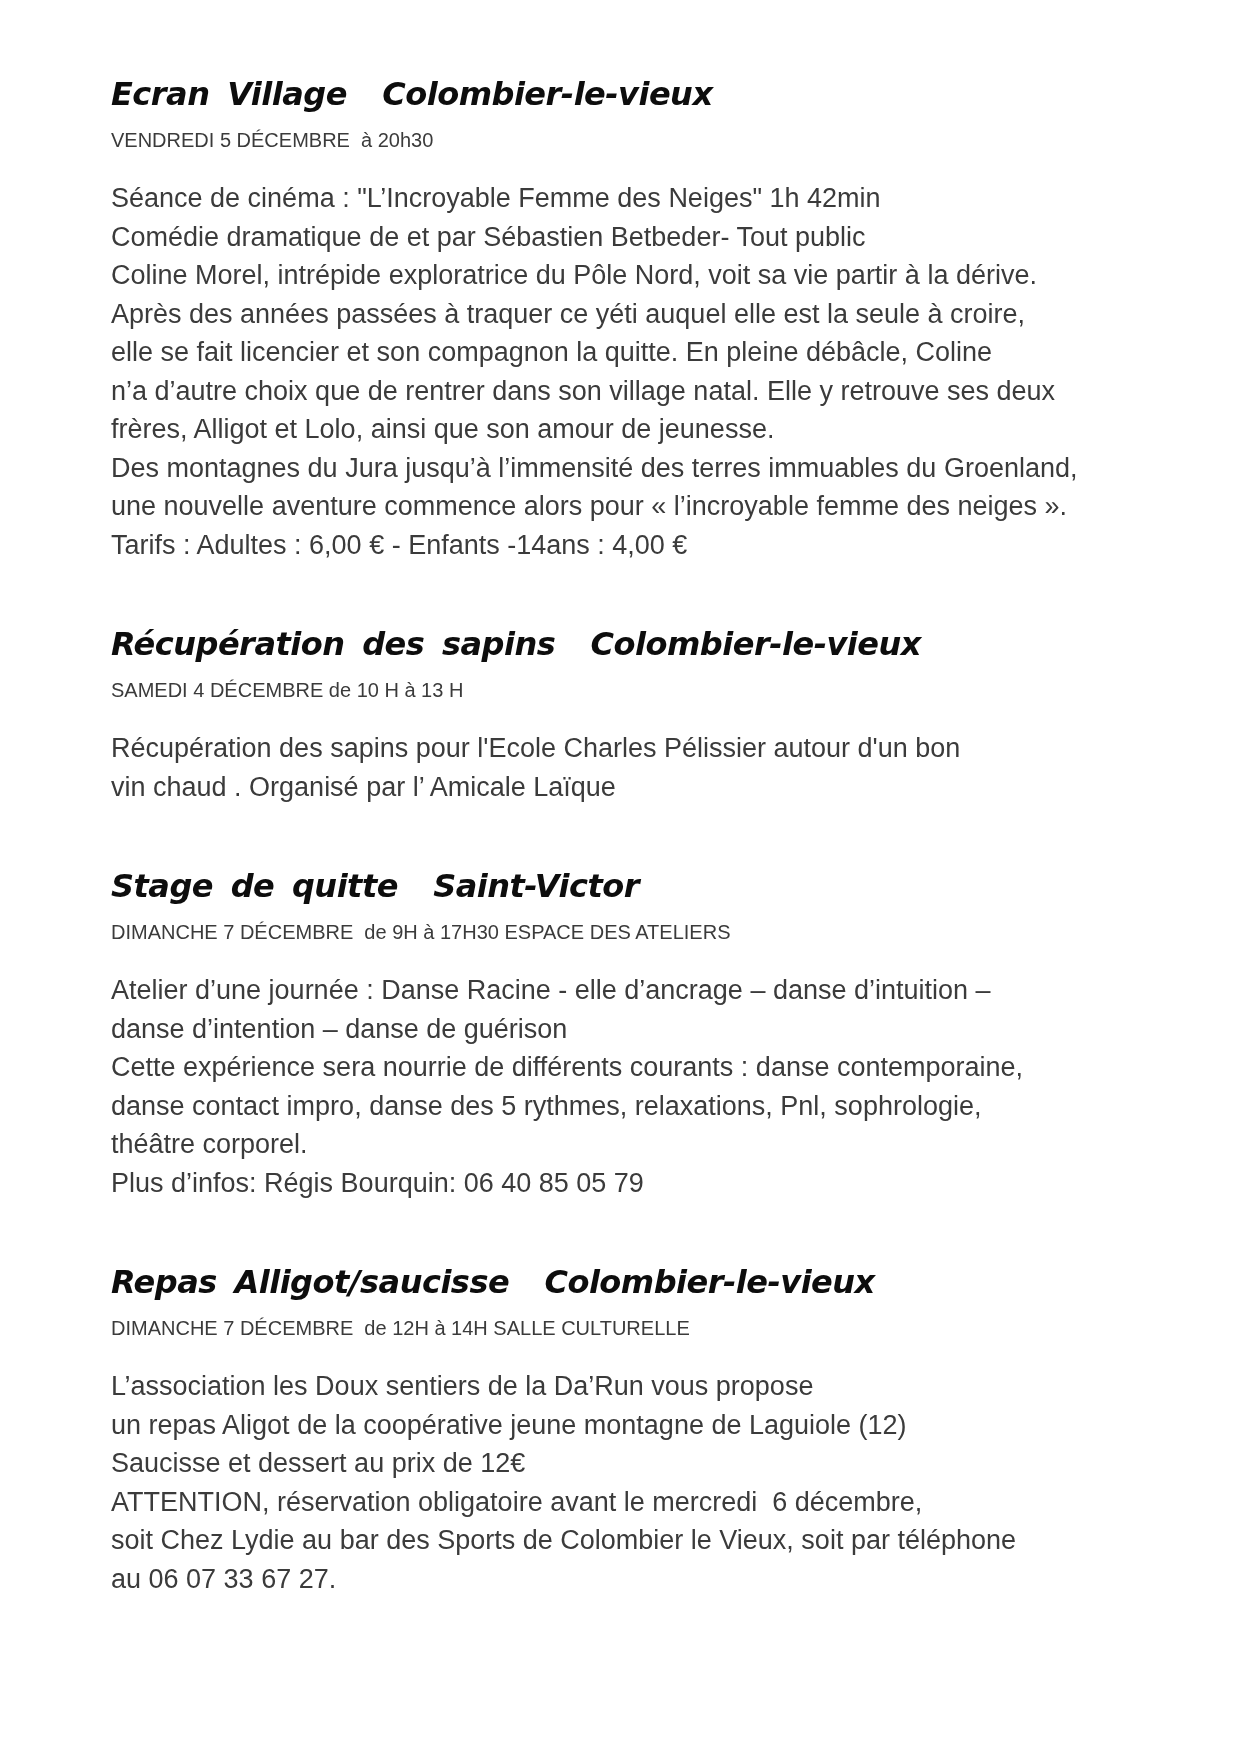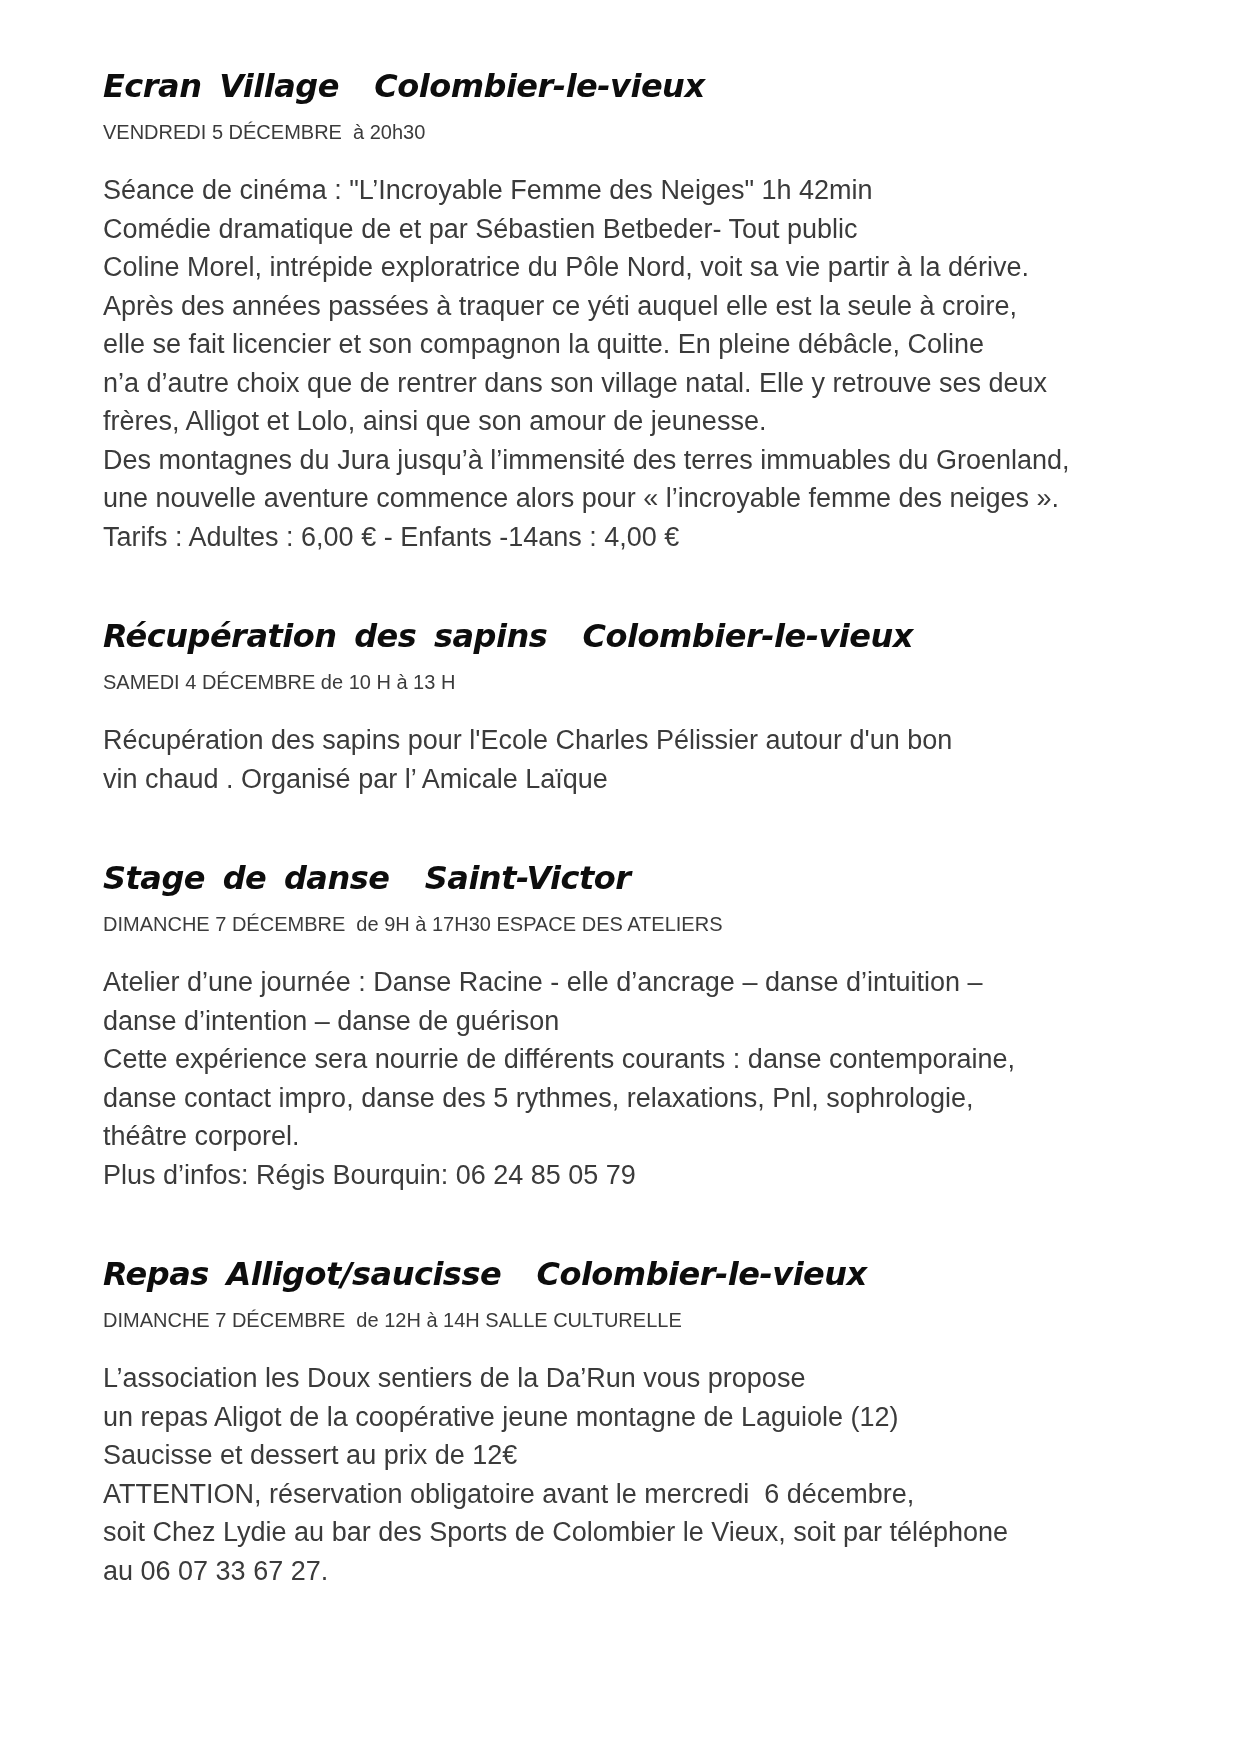--- a/index.html
+++ b/index.html
@@ -11,21 +11,21 @@
     position: relative;
     width: 1241px;
     height: 1755px;
     box-sizing: border-box;
     background: #ffffff;
     padding: 56px 70px 0 95px;
     overflow: hidden;
     font-family: "Liberation Sans", sans-serif;
     color: #3b3b3b;
   }
-  section.event { margin: 8px; }
+  section.event { margin: 16px; }
   section.event + section.event { margin-top: 58px; }
   section.event.gap-lg { margin-top: 74px; }
 
   .ev-title {
     margin: 0 0 7px 0;
     font-family: "DejaVu Sans", sans-serif;
     font-style: italic;
     font-weight: 700;
     font-size: 32px;
     line-height: 44px;
@@ -77,29 +77,29 @@
   <section class="event">
     <h2 class="ev-title">Récupération des sapins  Colombier-le-vieux</h2>
     <div class="ev-date">SAMEDI 4 DÉCEMBRE de 10 H à 13 H</div>
     <p class="ev-body">
       <span class="line">Récupération des sapins pour l'Ecole Charles Pélissier autour d'un bon</span>
       <span class="line">vin chaud . Organisé par l’ Amicale Laïque</span>
     </p>
   </section>
 
   <section class="event gap-lg">
-    <h2 class="ev-title">Stage de danse  Saint-Victor</h2>
+    <h2 class="ev-title">Stage de quitte  Saint-Victor</h2>
     <div class="ev-date">DIMANCHE 7 DÉCEMBRE  de 9H à 17H30 ESPACE DES ATELIERS</div>
     <p class="ev-body">
       <span class="line">Atelier d’une journée : Danse Racine - elle d’ancrage – danse d’intuition –</span>
       <span class="line">danse d’intention – danse de guérison</span>
       <span class="line">Cette expérience sera nourrie de différents courants : danse contemporaine,</span>
       <span class="line">danse contact impro, danse des 5 rythmes, relaxations, Pnl, sophrologie,</span>
       <span class="line">théâtre corporel.</span>
-      <span class="line">Plus d’infos: Régis Bourquin: 06 24 85 05 79</span>
+      <span class="line">Plus d’infos: Régis Bourquin: 06 40 85 05 79</span>
     </p>
   </section>
 
   <section class="event">
     <h2 class="ev-title">Repas Alligot/saucisse  Colombier-le-vieux</h2>
     <div class="ev-date">DIMANCHE 7 DÉCEMBRE  de 12H à 14H SALLE CULTURELLE</div>
     <p class="ev-body">
       <span class="line">L’association les Doux sentiers de la Da’Run vous propose</span>
       <span class="line">un repas Aligot de la coopérative jeune montagne de Laguiole (12)</span>
       <span class="line">Saucisse et dessert au prix de 12€</span>

